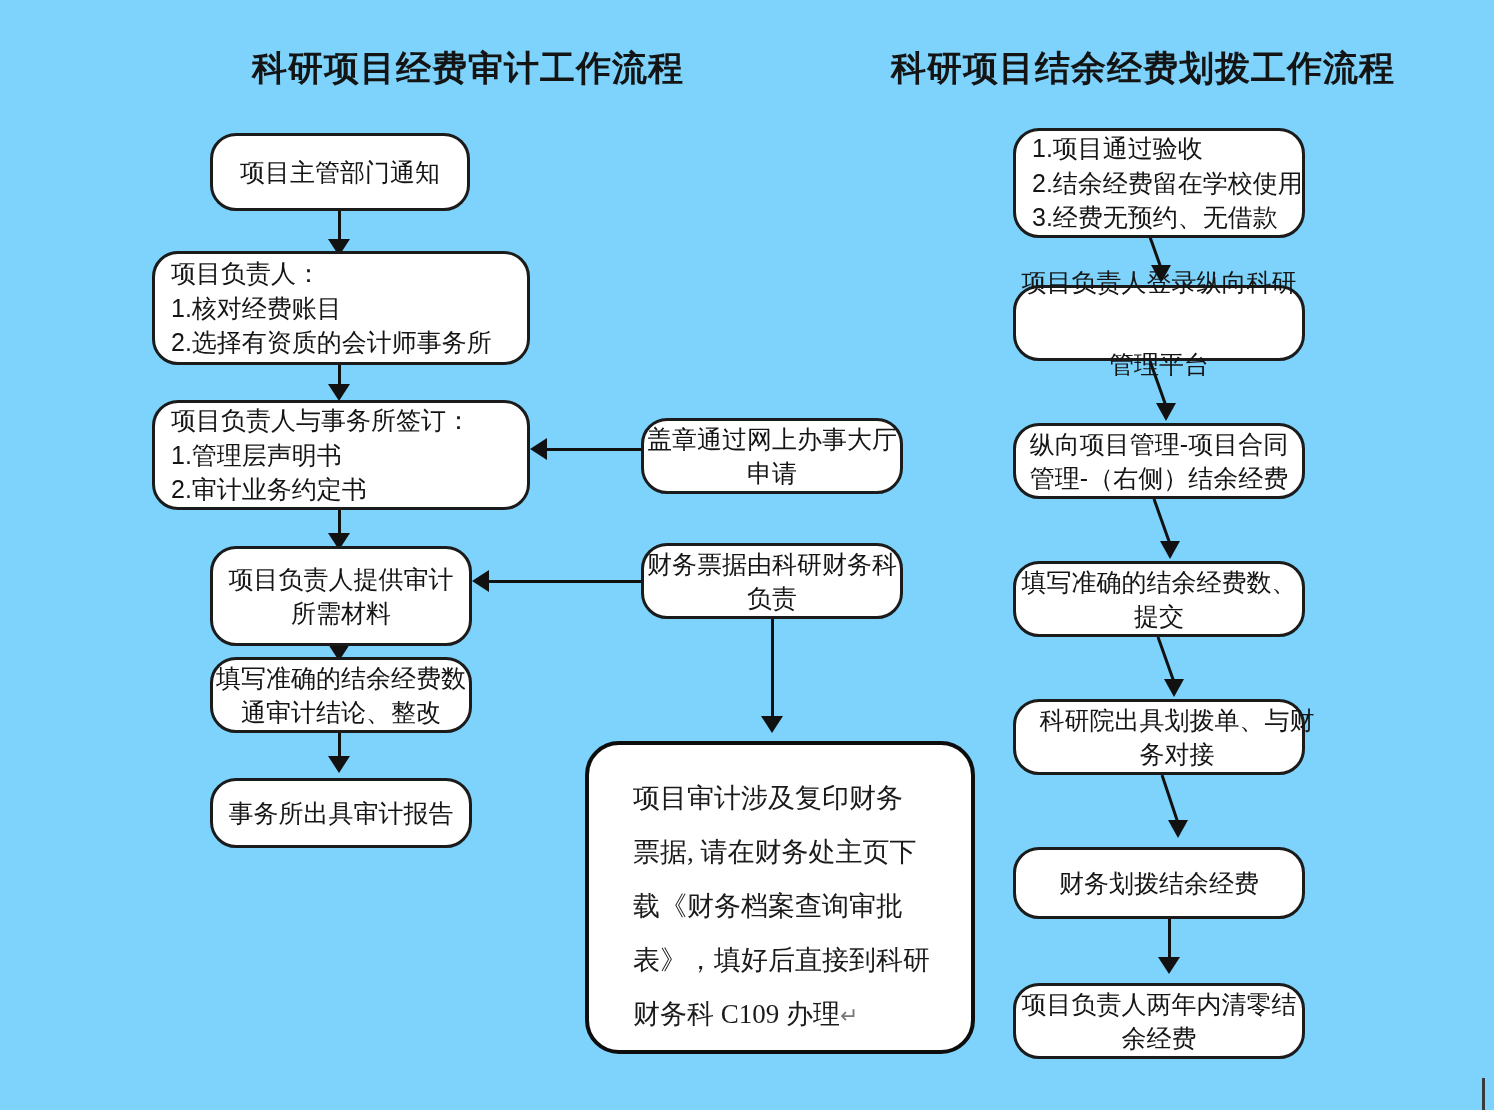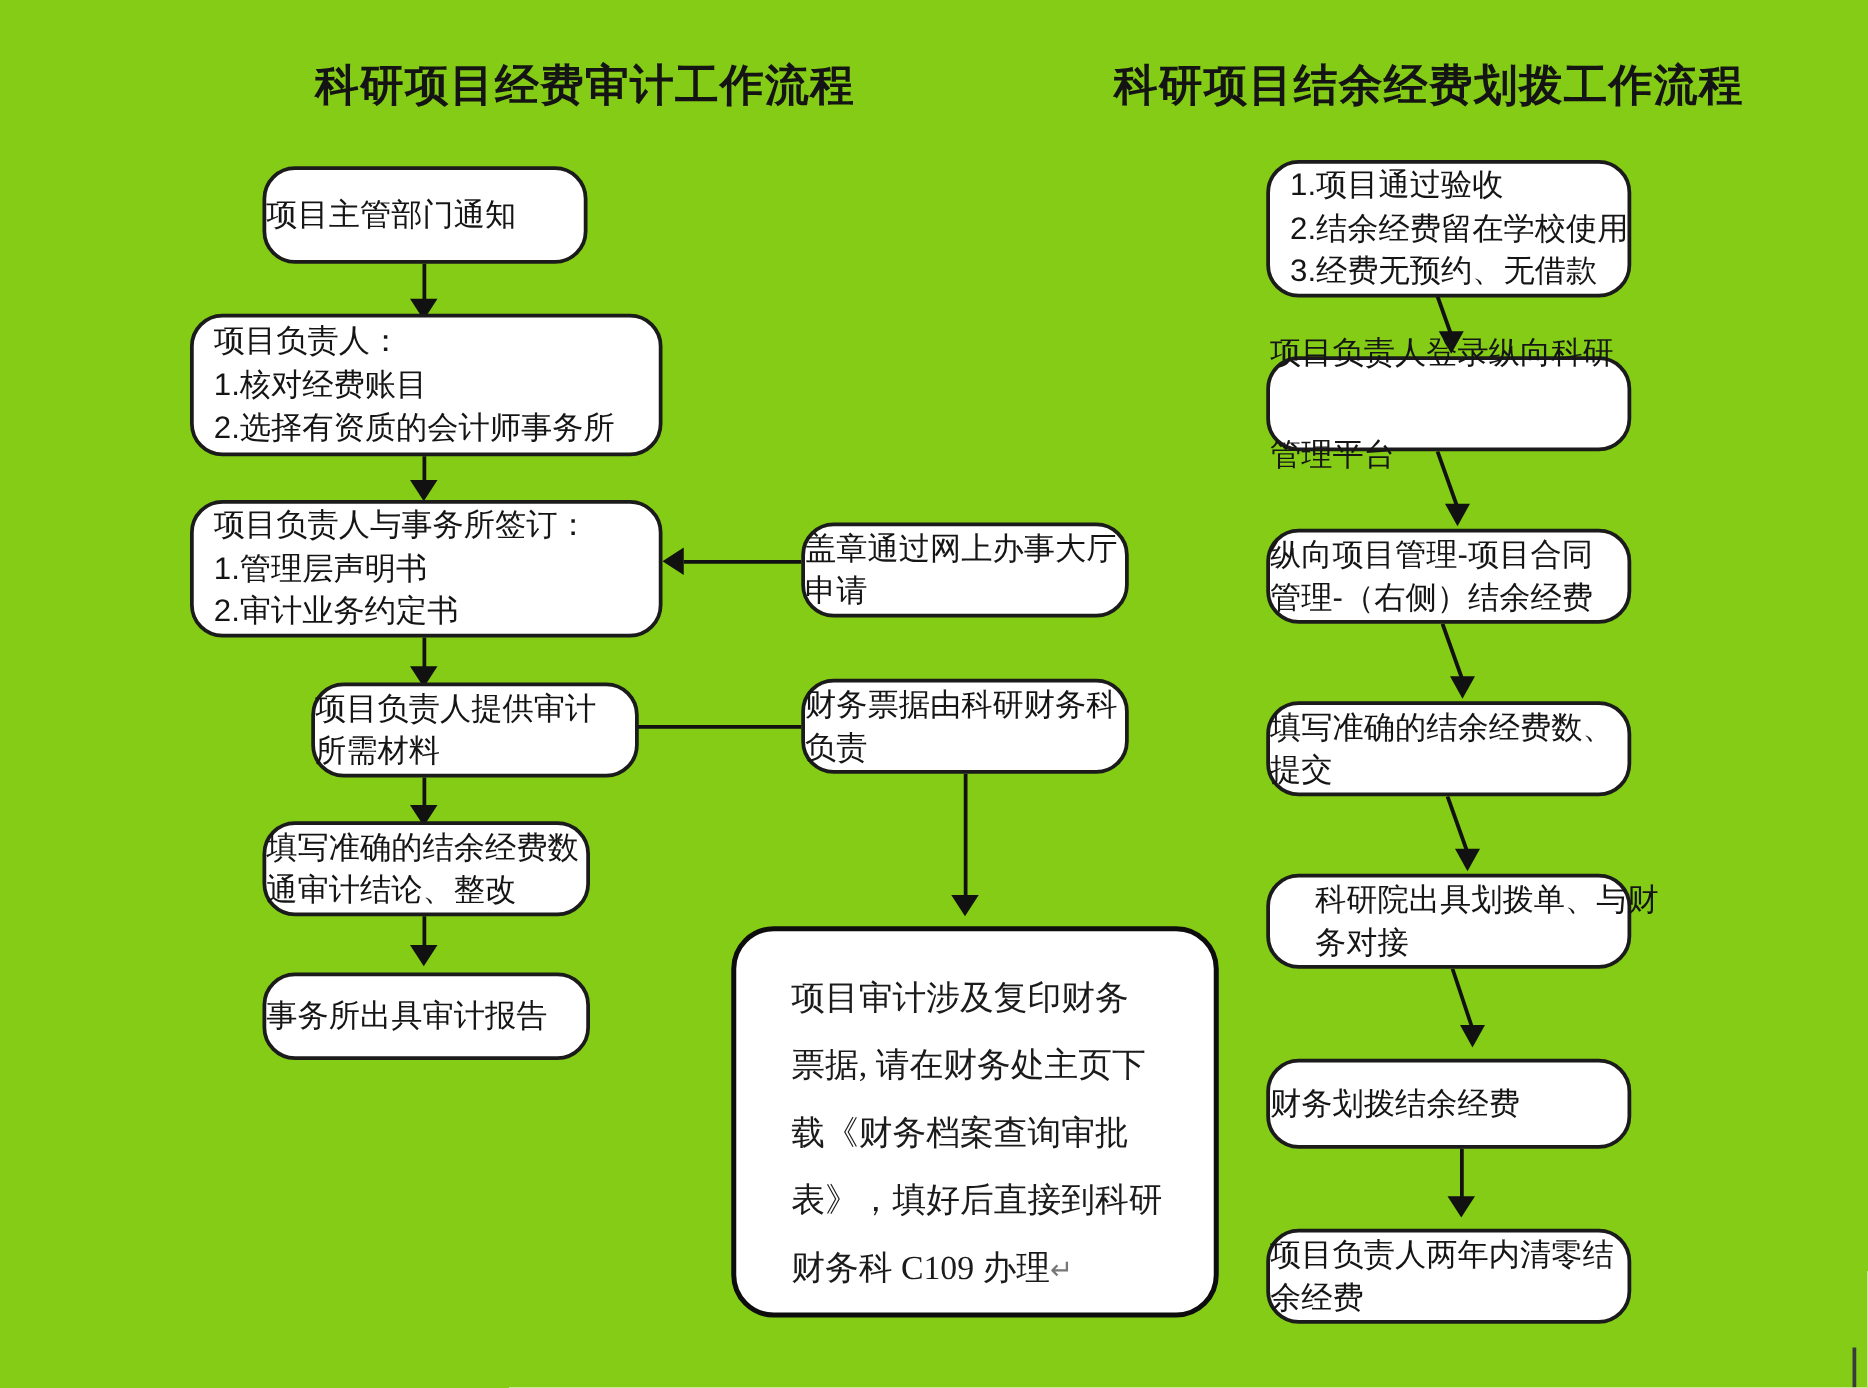--- a/index.html
+++ b/index.html
@@ -8,21 +8,21 @@
     background: #ffffff;
   }
   body {
     font-family: "Liberation Sans", "DejaVu Sans", sans-serif;
     color: #1a1a1a;
   }
   #canvas {
     position: relative;
     width: 1494px;
     height: 1110px;
-    background: #84cc16;
+    background: #7dd3fc;
     overflow: hidden;
   }
   
   .title {
     position: absolute;
     font-size: 35px;
     font-weight: 700;
     letter-spacing: 1px;
     color: #141414;
     white-space: nowrap;
@@ -39,21 +39,21 @@
     background: #ffffff;
     display: flex;
     flex-direction: column;
     justify-content: center;
     font-size: 25px;
     line-height: 1.38;
     color: #151515;
     z-index: 2;
   }
   .node .ln { display: block; white-space: nowrap; }
-  .node.center { align-items: flex-start; text-align: center; }
+  .node.center { align-items: center; text-align: center; }
   .node.left   { align-items: flex-start; text-align: left; padding-left: 16px; }
 
   
   .note {
     position: absolute;
     box-sizing: border-box;
     border: 4px solid #0d0d0d;
     border-radius: 34px;
     background: #ffffff;
     font-family: "DejaVu Serif", "Liberation Serif", serif;
@@ -132,21 +132,21 @@
 
   <div class="node left" style="left:152px; top:400px; width:378px; height:110px;">
     <span class="ln">项目负责人与事务所签订：</span>
     <span class="ln">1.管理层声明书</span>
     <span class="ln">2.审计业务约定书</span>
   </div>
 
   <div class="vline" style="left:338px; top:510px; height:33px;"></div>
   <div class="arrow-down" style="left:328px; top:533px;"></div>
 
-  <div class="node center" style="left:210px; top:546px; width:262px; height:76px;margin-left:39px;">
+  <div class="node center" style="left:210px; top:546px; width:262px; height:100px;">
     <span class="ln">项目负责人提供审计</span>
     <span class="ln">所需材料</span>
   </div>
 
   <div class="vline" style="left:338px; top:622px; height:32px;"></div>
   <div class="arrow-down" style="left:328px; top:644px;"></div>
 
   <div class="node center" style="left:210px; top:657px; width:262px; height:76px;">
     <span class="ln">填写准确的结余经费数</span>
     <span class="ln">通审计结论、整改</span>

